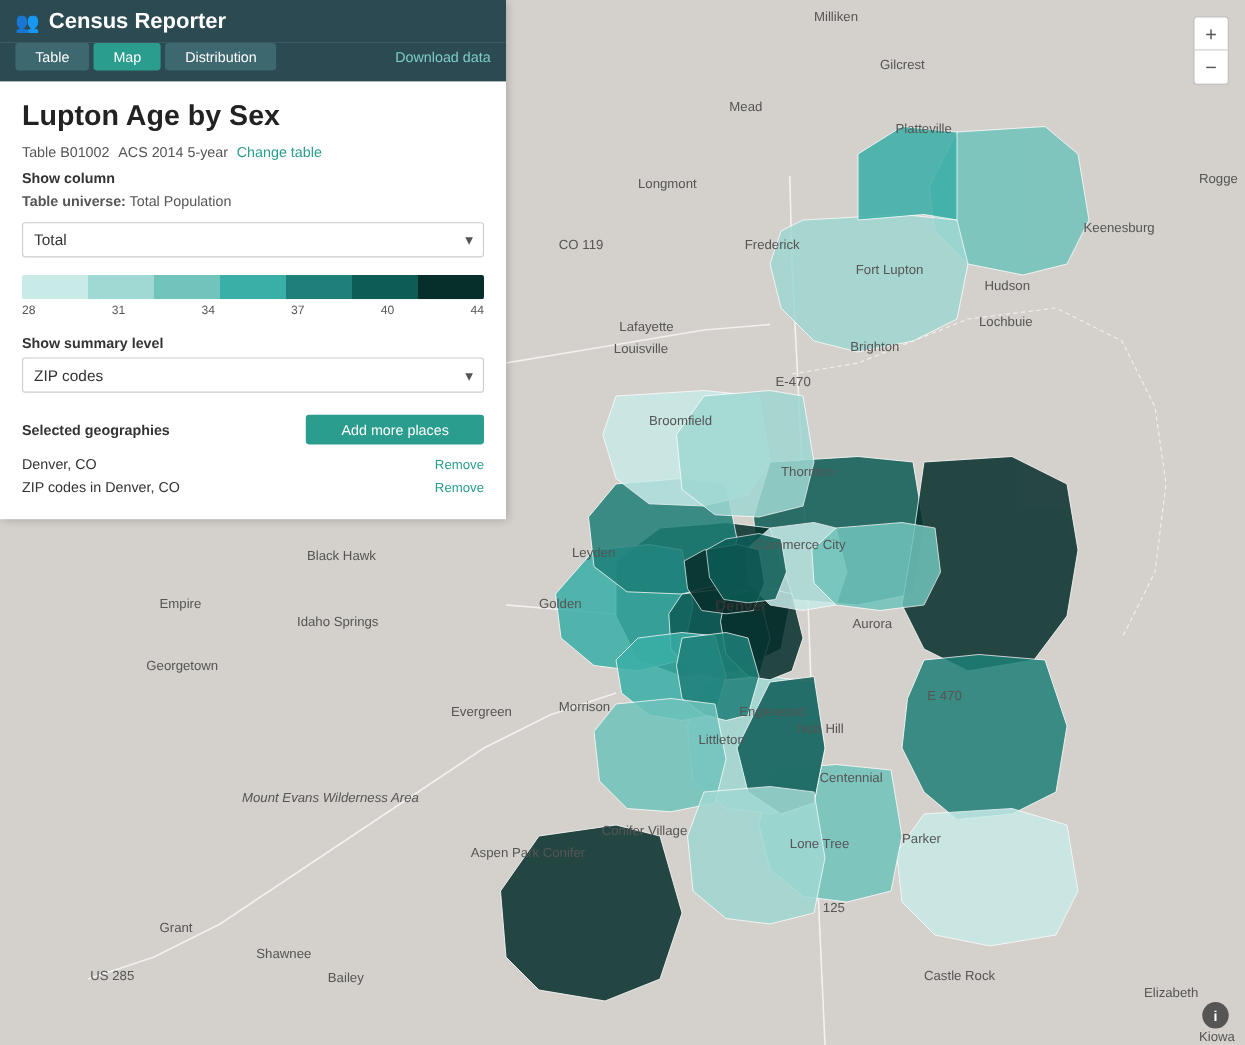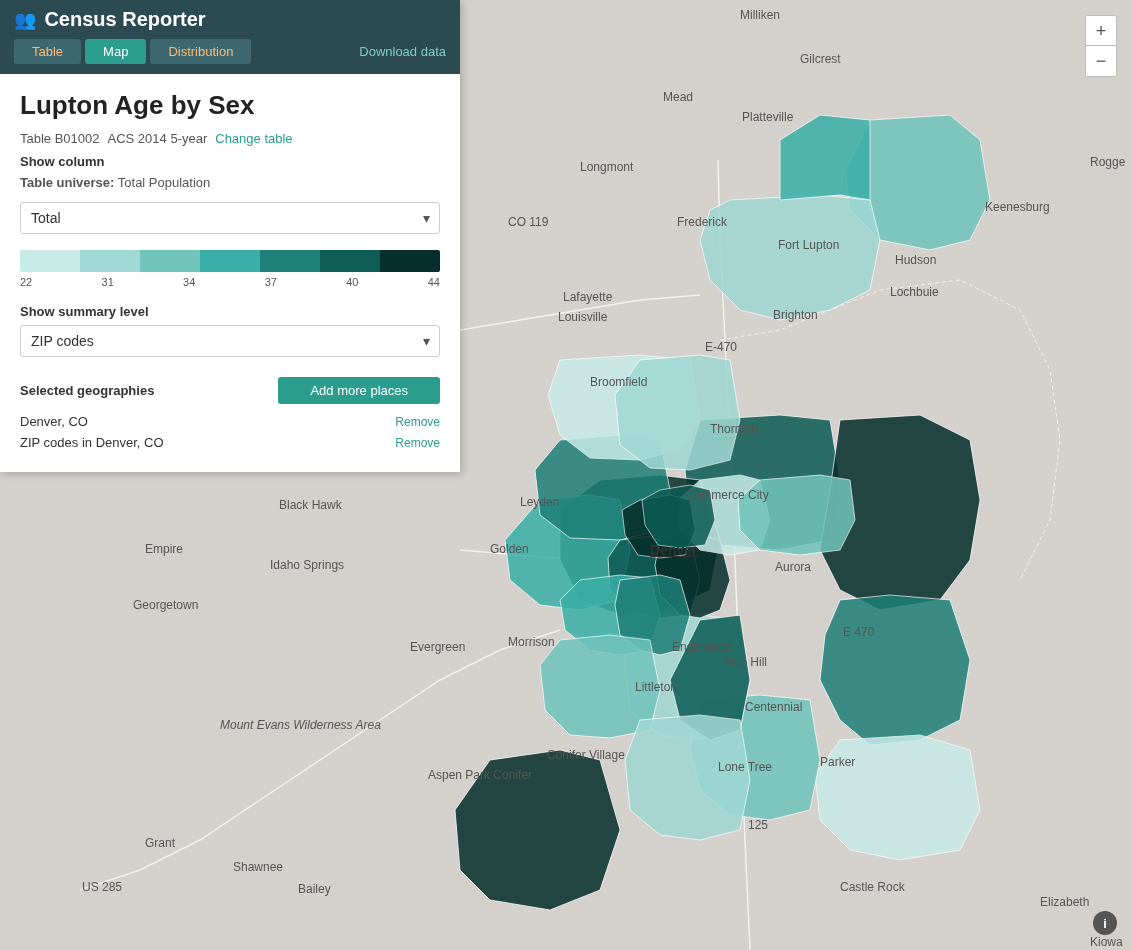--- a/index.html
+++ b/index.html
@@ -118,21 +118,21 @@
       padding: 0 14px 10px 14px;
       gap: 4px;
     }
     .tab-btn {
       padding: 5px 18px;
       border: none;
       border-radius: 3px;
       cursor: pointer;
       font-size: 13px;
       background: #3d6870;
-      color: #fdba74;
+      color: #ffffff;
     }
     .tab-btn.active {
       background: #2a9d8f;
       color: white;
     }
     #download-link {
       margin-left: auto;
       color: #7ecdc8;
       text-decoration: none;
       font-size: 13px;
@@ -367,42 +367,42 @@
   <polygon points="760,480 820,475 850,480 855,520 840,550 800,555 760,550 740,530 738,500" fill="#70c4bc" stroke="white" stroke-width="0.8" opacity="0.85"></polygon>
 
   <polygon points="640,500 670,495 690,500 695,530 685,555 660,558 638,555 625,535 622,510" fill="#062e2b" stroke="white" stroke-width="0.7" opacity="0.85"></polygon>
   <polygon points="660,490 690,485 710,490 715,520 705,545 680,548 658,545 645,525 642,500" fill="#0d5c56" stroke="white" stroke-width="0.7" opacity="0.85"></polygon>
 </svg>
 
 <div id="map-labels">
 <div class="map-label" style="top: 8px; left: 740px;">Milliken</div>
     <div class="map-label" style="top: 52px; left: 800px;">Gilcrest</div>
     <div class="map-label" style="top: 90px; left: 663px;">Mead</div>
-    <div class="map-label" style="top: 110px; left: 742px;">Platteville</div>
+    <div class="map-label" style="top: 110px; left: 814px;">Platteville</div>
     <div class="map-label" style="top: 160px; left: 580px;">Longmont</div>
     <div class="map-label" style="top: 215px; left: 677px;">Frederick</div>
     <div class="map-label" style="top: 238px; left: 778px;">Fort Lupton</div>
     <div class="map-label" style="top: 253px; left: 895px;">Hudson</div>
     <div class="map-label" style="top: 290px; left: 563px;">Lafayette</div>
     <div class="map-label" style="top: 310px; left: 558px;">Louisville</div>
     <div class="map-label" style="top: 308px; left: 773px;">Brighton</div>
     <div class="map-label" style="top: 285px; left: 890px;">Lochbuie</div>
     <div class="map-label" style="top: 375px; left: 590px;">Broomfield</div>
     <div class="map-label" style="top: 422px; left: 710px;">Thornton</div>
     <div class="map-label" style="top: 488px; left: 686px;">Commerce City</div>
     <div class="map-label" style="top: 200px; left: 985px;">Keenesburg</div>
     <div class="map-label" style="top: 155px; left: 1090px;">Rogge</div>
     <div class="map-label" style="top: 495px; left: 520px;">Leyden</div>
     <div class="map-label" style="top: 542px; left: 490px;">Golden</div>
-    <div class="map-label large" style="top: 542px; left: 650px; text-decoration: underline;">Denver</div>
+    <div class="map-label large" style="top: 542px; left: 650px;">Denver</div>
     <div class="map-label" style="top: 560px; left: 775px;">Aurora</div>
     <div class="map-label" style="top: 635px; left: 508px;">Morrison</div>
     <div class="map-label" style="top: 640px; left: 672px;">Englewood</div>
     <div class="map-label" style="top: 655px; left: 725px;">Nob Hill</div>
-    <div class="map-label" style="top: 680px; left: 635px; text-align: right;">Littleton</div>
+    <div class="map-label" style="top: 665px; left: 635px; text-align: right;">Littleton</div>
     <div class="map-label" style="top: 625px; left: 843px;">E 470</div>
     <div class="map-label" style="top: 700px; left: 745px;">Centennial</div>
     <div class="map-label" style="top: 760px; left: 718px;">Lone Tree</div>
     <div class="map-label" style="top: 755px; left: 820px;">Parker</div>
     <div class="map-label" style="top: 640px; left: 410px;">Evergreen</div>
     <div class="map-label" style="top: 718px; left: 220px; font-style: italic;">Mount Evans Wilderness Area</div>
     <div class="map-label" style="top: 768px; left: 428px;">Aspen Park Conifer</div>
     <div class="map-label" style="top: 748px; left: 547px;">Conifer Village</div>
     <div class="map-label" style="top: 558px; left: 270px;">Idaho Springs</div>
     <div class="map-label" style="top: 598px; left: 133px;">Georgetown</div>
@@ -467,21 +467,21 @@
       <div id="color-bar">
       <div class="color-swatch" style="background: rgb(200, 235, 232);"></div>
           <div class="color-swatch" style="background: rgb(160, 216, 211);"></div>
           <div class="color-swatch" style="background: rgb(112, 196, 188);"></div>
           <div class="color-swatch" style="background: rgb(58, 175, 167);"></div>
           <div class="color-swatch" style="background: rgb(30, 128, 120);"></div>
           <div class="color-swatch" style="background: rgb(13, 92, 86);"></div>
           <div class="color-swatch" style="background: rgb(6, 46, 43);"></div>
         </div>
       <div id="scale-labels">
-      <span>22</span>
+      <span>28</span>
           <span>31</span>
           <span>34</span>
           <span>37</span>
           <span>40</span>
           <span>44</span>
         </div>
     </div>
 
     <div id="show-summary-label">Show summary level</div>
     <div id="summary-select-wrapper">

